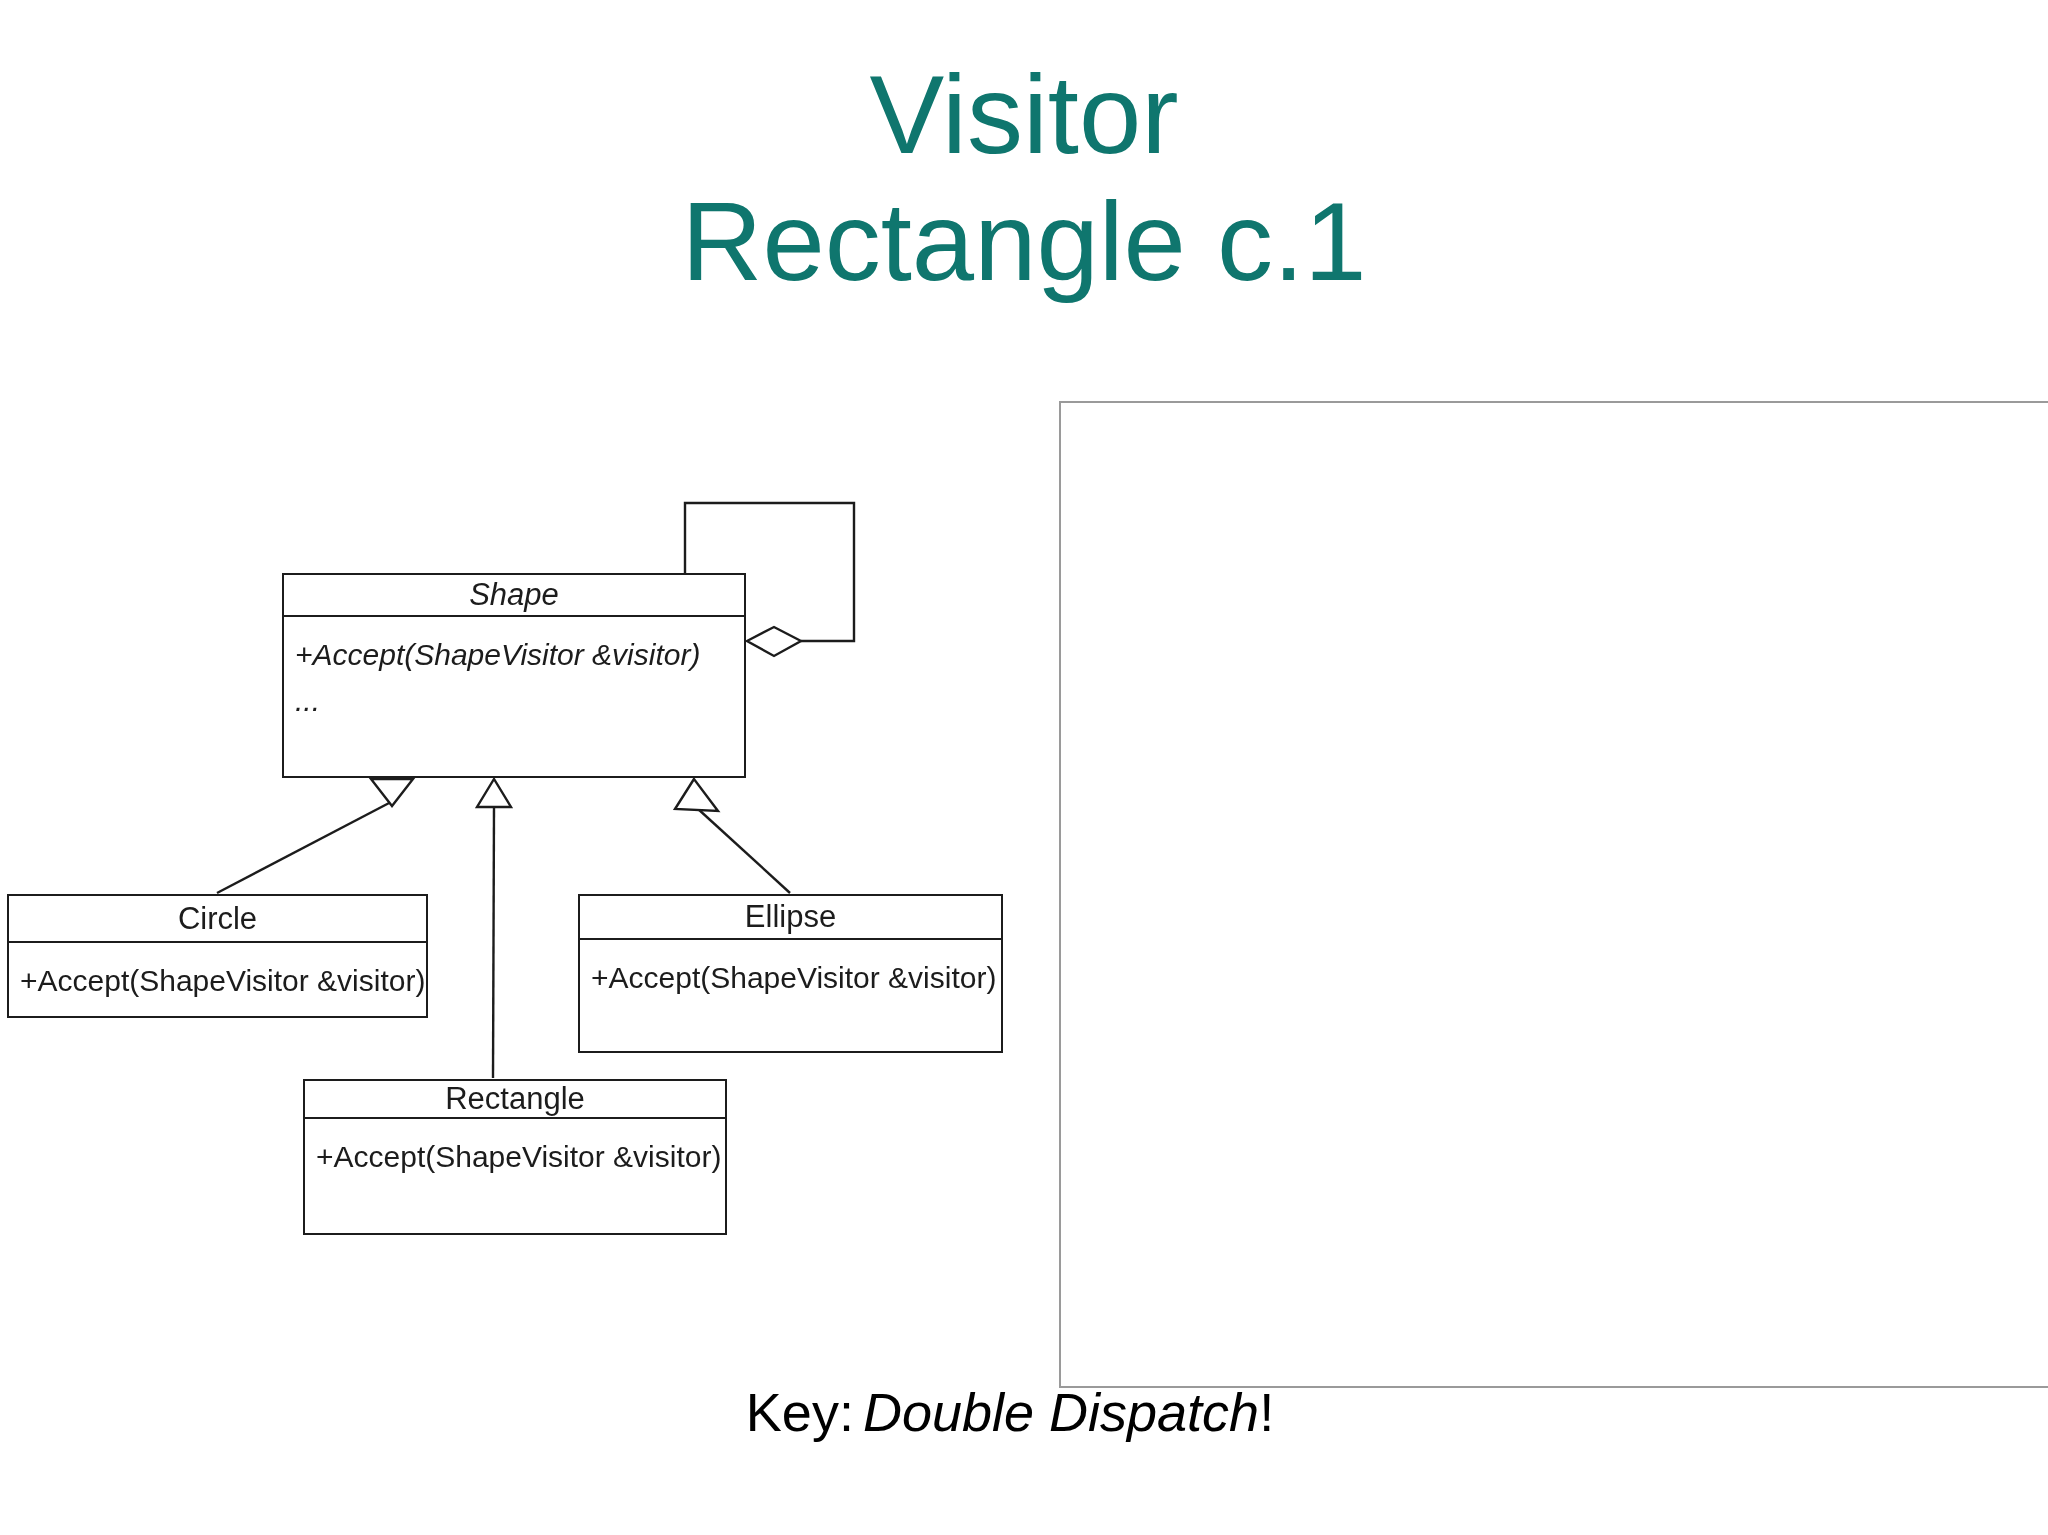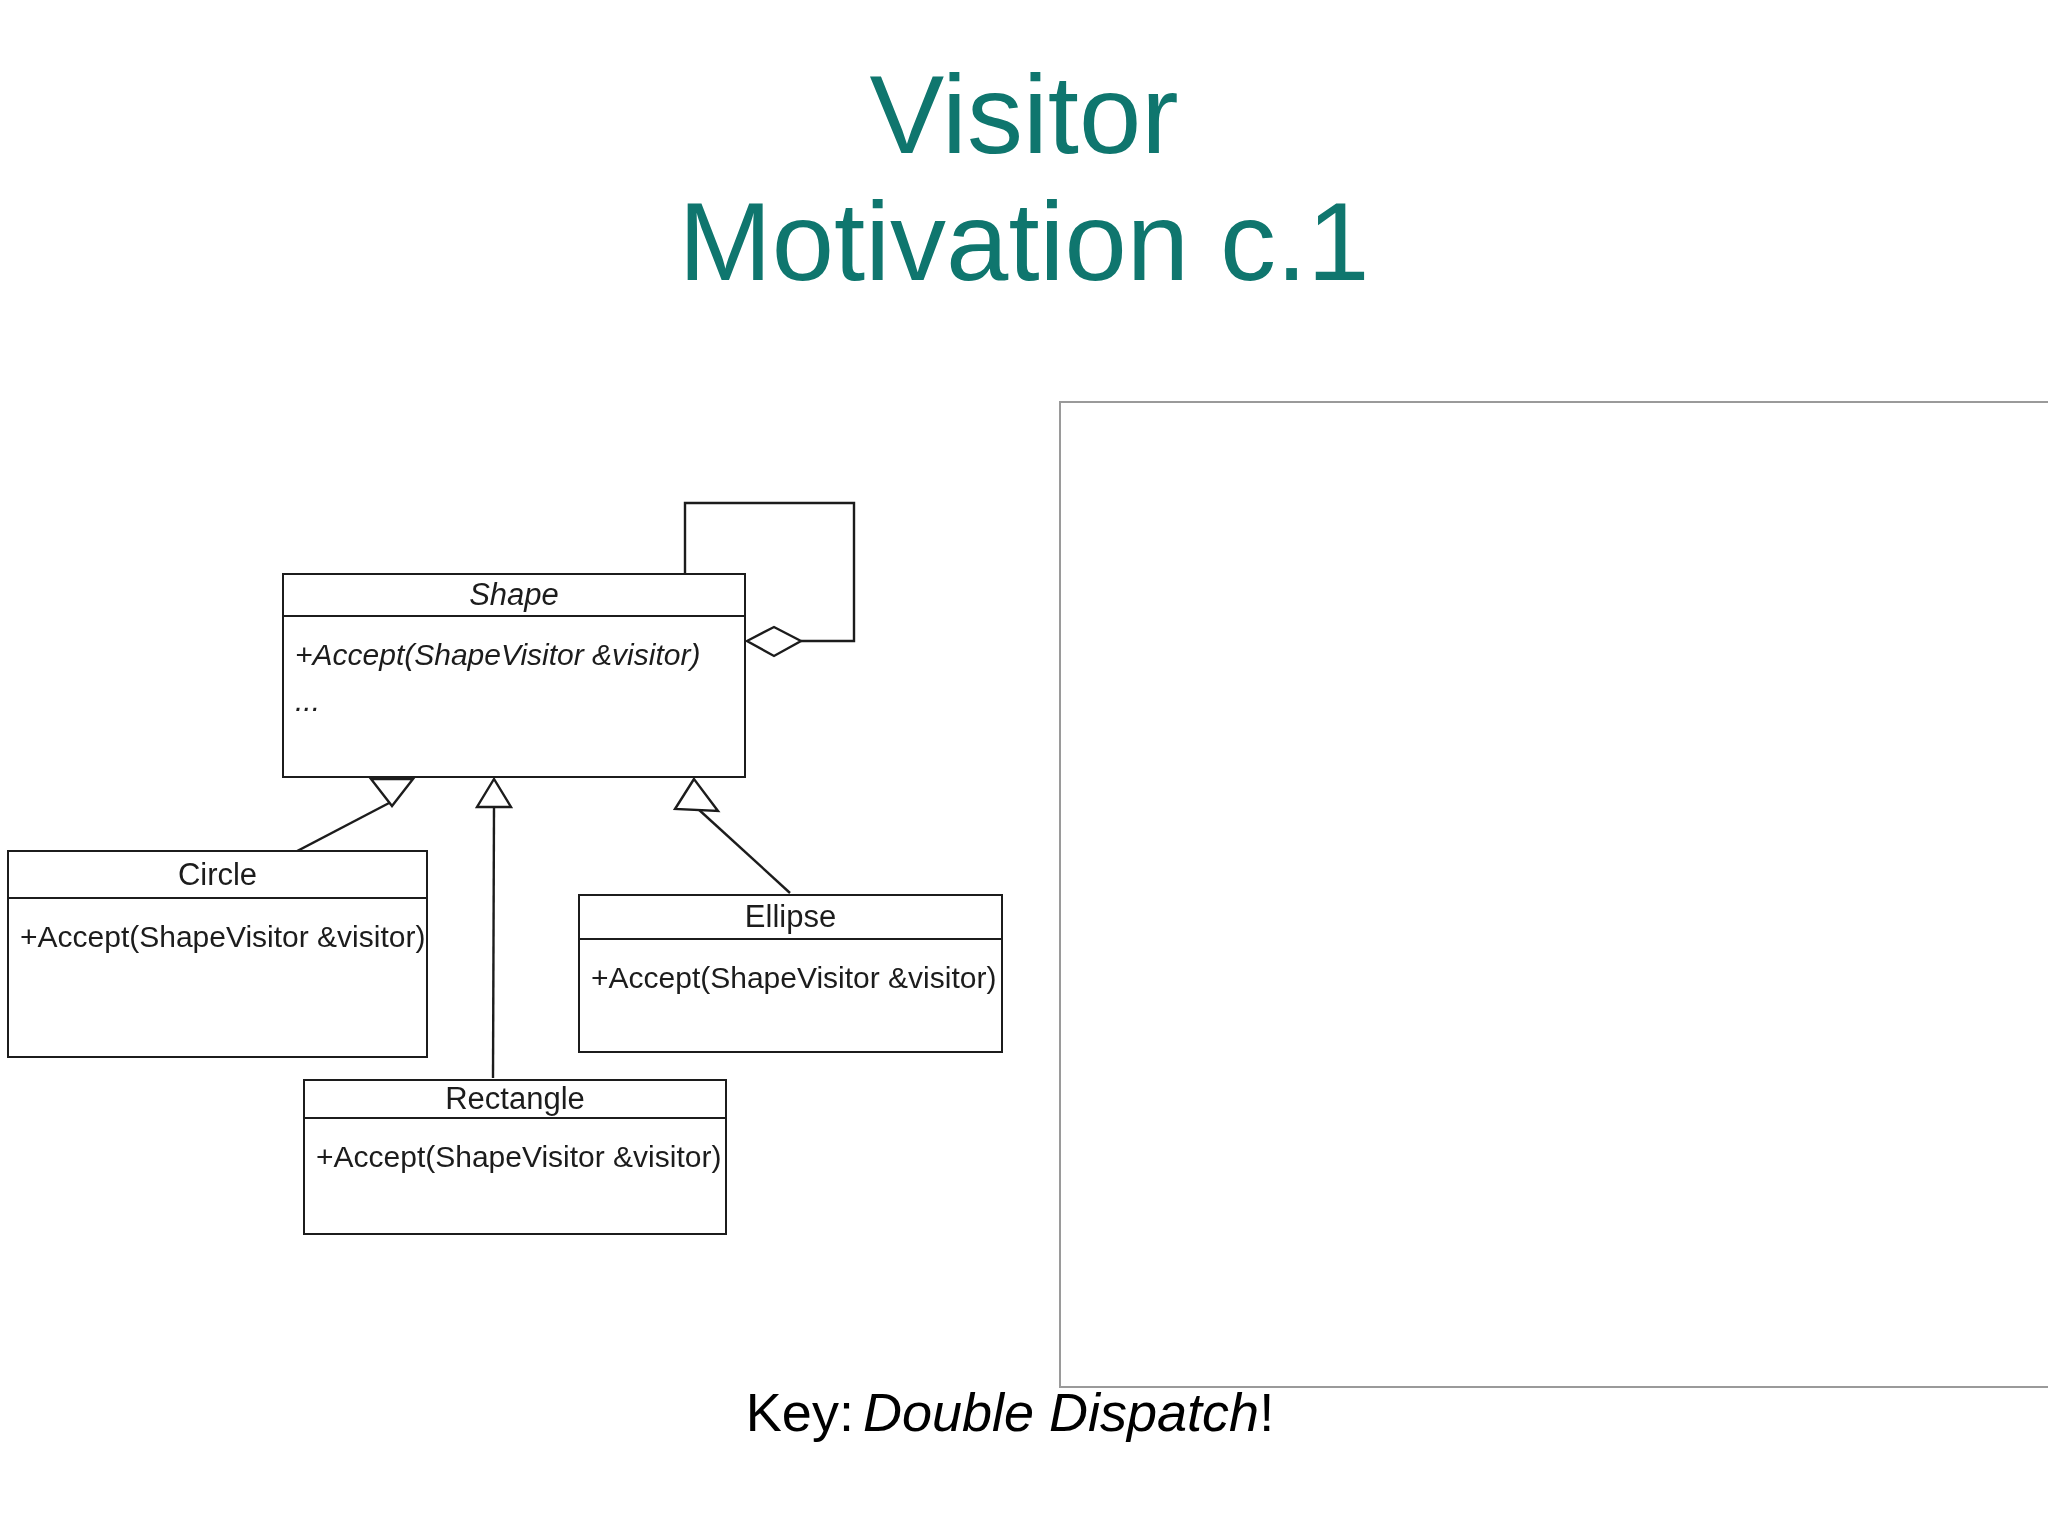--- a/index.html
+++ b/index.html
@@ -94,21 +94,21 @@
     z-index: 5;
   }
 </style>
 </head>
 <body>
 
 <div class="slide">
 
   <div class="slide-title">
     <div>Visitor</div>
-    <div>Motivation c.1</div>
+    <div>Rectangle c.1</div>
   </div>
 
   <svg class="diagram-layer" viewBox="0 0 2048 1535">
 
     <path d="M 685 574 L 685 503 L 854 503 L 854 641 L 801 641" fill="none" stroke="#1c1c1c" stroke-width="2.4"></path>
 
     <polygon points="747,641 774,627 801,641 774,656" fill="#ffffff" stroke="#1c1c1c" stroke-width="2.4"></polygon>
 
     <line x1="217" y1="893" x2="391" y2="802" stroke="#1c1c1c" stroke-width="2.4"></line>
     <polygon points="371,779 413,779 392,806" fill="#ffffff" stroke="#1c1c1c" stroke-width="2.4"></polygon>
@@ -121,21 +121,21 @@
   </svg>
 
   <div class="uml-class" style="left:282px; top:573px; width:464px; height:205px;">
     <div class="uml-class-title italic" style="height:42px;">Shape</div>
     <div class="uml-class-body italic">
       <div>+Accept(ShapeVisitor &amp;visitor)</div>
       <div>...</div>
     </div>
   </div>
 
-  <div class="uml-class" style="left:7px; top:850px; width:421px; height:208px;">
+  <div class="uml-class" style="left:7px; top:894px; width:421px; height:124px;">
     <div class="uml-class-title" style="height:47px;">Circle</div>
     <div class="uml-class-body">
       <div>+Accept(ShapeVisitor &amp;visitor)</div>
     </div>
   </div>
 
   <div class="uml-class" style="left:578px; top:894px; width:425px; height:159px;">
     <div class="uml-class-title" style="height:44px;">Ellipse</div>
     <div class="uml-class-body">
       <div>+Accept(ShapeVisitor &amp;visitor)</div>

